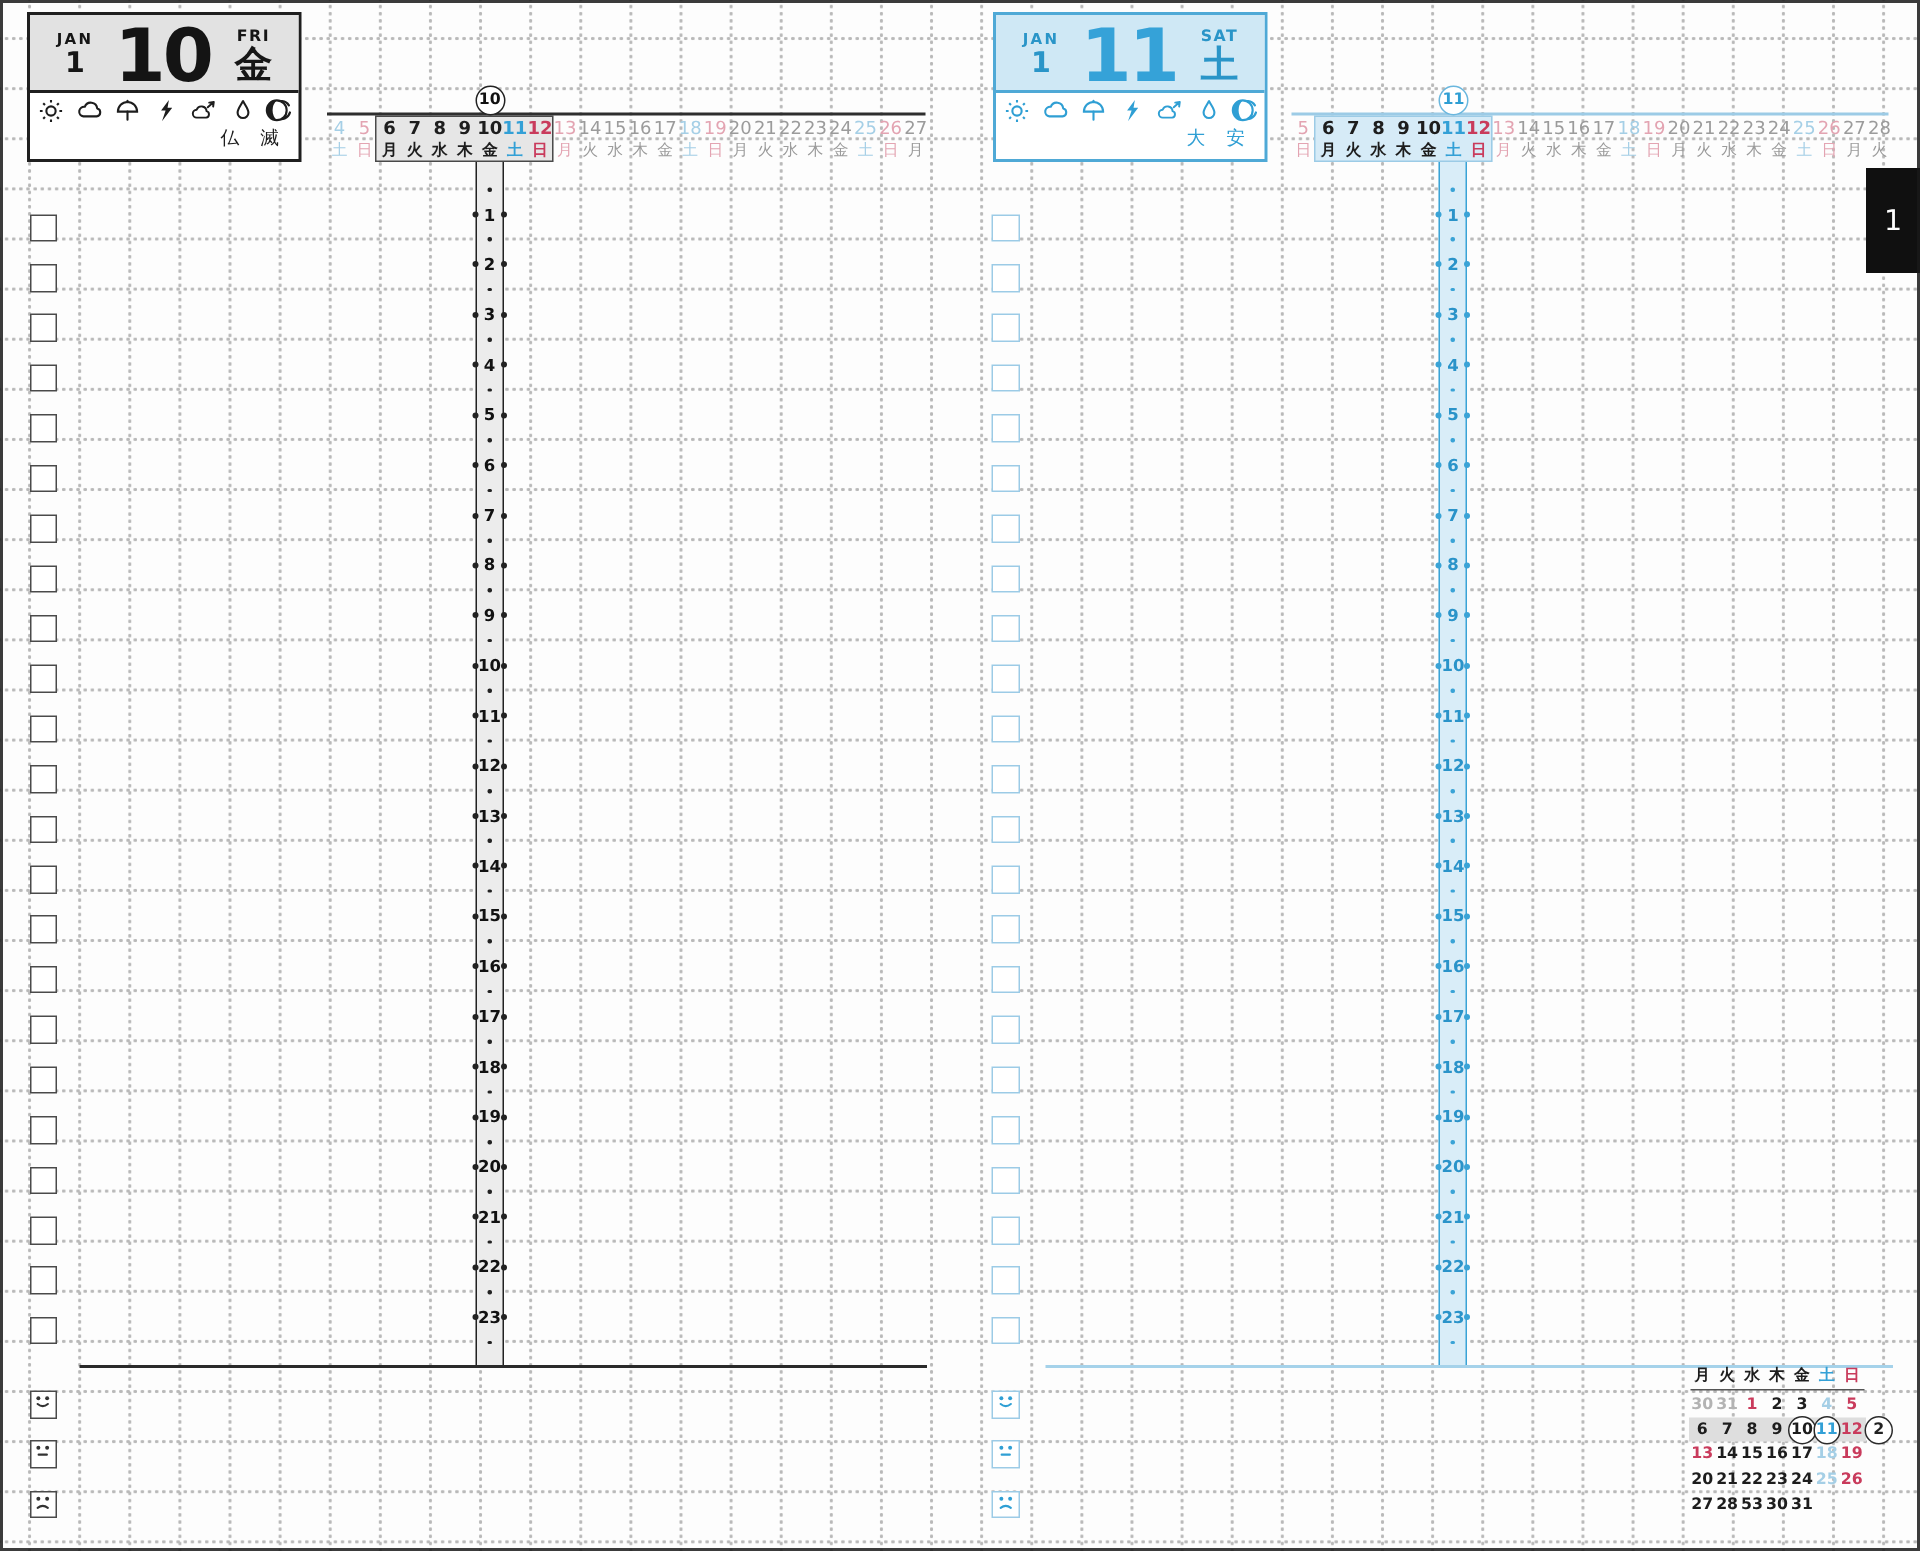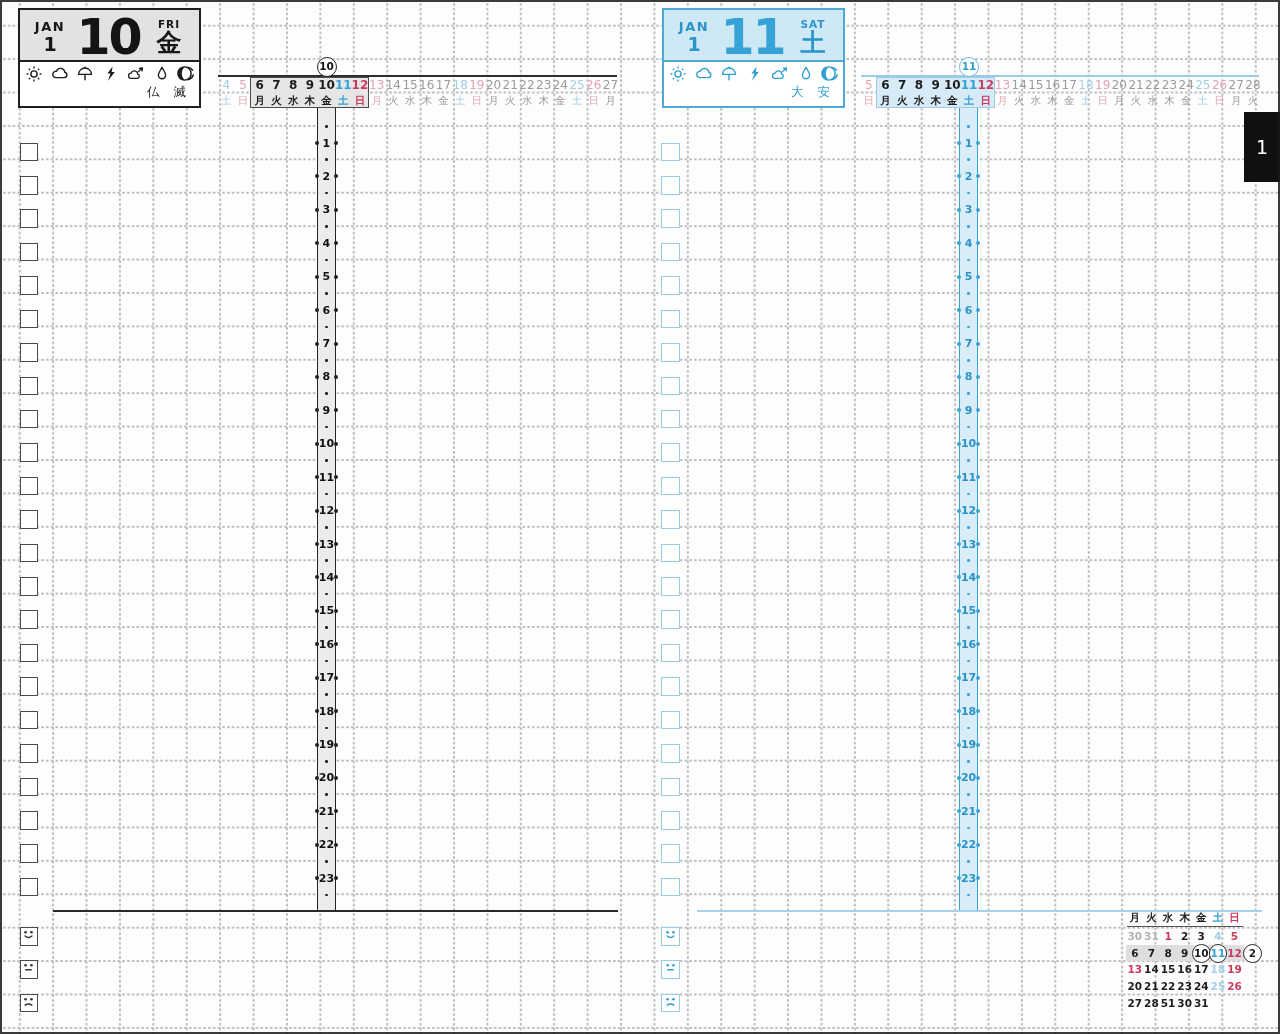--- a/index.html
+++ b/index.html
@@ -19,21 +19,21 @@
   }
   .edge{position:absolute;inset:0;border:2px solid rgba(25,25,25,.85);pointer-events:none;z-index:60;}
   
   .hdr{position:absolute;top:8px;width:183px;height:100px;background:#fff;box-sizing:border-box;z-index:5;}
   .hdr.mono{left:18px;border:2px solid #1f1f1f;}
   .hdr.blue{left:662px;border:2px solid #4fa9d6;}
   .hdr-top{height:52px;display:flex;align-items:stretch;box-sizing:border-box;padding:4px 8px 2px 10px;}
   .mono .hdr-top{background:#e2e2e2;border-bottom:2px solid #1f1f1f;color:#161616;}
   .blue .hdr-top{background:#cfe8f5;border-bottom:2px solid #4fa9d6;color:#2a95c8;}
   .hdr-mon{width:40px;display:flex;flex-direction:column;align-items:center;justify-content:center;gap:1px;}
-  .hdr-mon .abbr{font-size:13px;font-weight:bold;letter-spacing:1.5px;}
+  .hdr-mon .abbr{font-size:10px;font-weight:bold;letter-spacing:1.5px;}
   .hdr-mon .num{font-size:19px;font-weight:bold;line-height:18px;}
   .hdr-day{flex:1;text-align:center;font-size:49px;font-weight:bold;letter-spacing:-2px;line-height:48px;}
   .mono .hdr-day{color:#141414;}
   .blue .hdr-day{color:#35a2d8;}
   .hdr-wd{width:44px;display:flex;flex-direction:column;align-items:center;justify-content:center;gap:0px;}
   .hdr-wd .abbr{font-size:10.5px;font-weight:bold;letter-spacing:1px;}
   .hdr-wd .kanji{font-size:25px;font-weight:bold;line-height:25px;}
   .wx-row{position:absolute;left:5px;top:55px;display:flex;gap:7.5px;align-items:center;}
   .wx-row svg{display:block;}
   .moon{position:absolute;right:6px;top:55px;}
@@ -628,18 +628,18 @@
     <div class="cell t-sun" style="position: absolute; left: 1226.22px; top: 961.4px; width: 16.62px; height: 16.55px; font-size: 10.5px; font-weight: bold; line-height: 16.55px; z-index: 3;">19</div>
     <div class="cell t-wk" style="position: absolute; left: 1126.5px; top: 977.95px; width: 16.62px; height: 16.55px; font-size: 10.5px; font-weight: bold; line-height: 16.55px; z-index: 3;">20</div>
     <div class="cell t-wk" style="position: absolute; left: 1143.12px; top: 977.95px; width: 16.62px; height: 16.55px; font-size: 10.5px; font-weight: bold; line-height: 16.55px; z-index: 3;">21</div>
     <div class="cell t-wk" style="position: absolute; left: 1159.74px; top: 977.95px; width: 16.62px; height: 16.55px; font-size: 10.5px; font-weight: bold; line-height: 16.55px; z-index: 3;">22</div>
     <div class="cell t-wk" style="position: absolute; left: 1176.36px; top: 977.95px; width: 16.62px; height: 16.55px; font-size: 10.5px; font-weight: bold; line-height: 16.55px; z-index: 3;">23</div>
     <div class="cell t-wk" style="position: absolute; left: 1192.98px; top: 977.95px; width: 16.62px; height: 16.55px; font-size: 10.5px; font-weight: bold; line-height: 16.55px; z-index: 3;">24</div>
     <div class="cell t-satf" style="position: absolute; left: 1209.6px; top: 977.95px; width: 16.62px; height: 16.55px; font-size: 10.5px; font-weight: bold; line-height: 16.55px; z-index: 3;">25</div>
     <div class="cell t-sun" style="position: absolute; left: 1226.22px; top: 977.95px; width: 16.62px; height: 16.55px; font-size: 10.5px; font-weight: bold; line-height: 16.55px; z-index: 3;">26</div>
     <div class="cell t-wk" style="position: absolute; left: 1126.5px; top: 994.5px; width: 16.62px; height: 16.55px; font-size: 10.5px; font-weight: bold; line-height: 16.55px; z-index: 3;">27</div>
     <div class="cell t-wk" style="position: absolute; left: 1143.12px; top: 994.5px; width: 16.62px; height: 16.55px; font-size: 10.5px; font-weight: bold; line-height: 16.55px; z-index: 3;">28</div>
-    <div class="cell t-wk" style="position: absolute; left: 1159.74px; top: 994.5px; width: 16.62px; height: 16.55px; font-size: 10.5px; font-weight: bold; line-height: 16.55px; z-index: 3;">51</div>
+    <div class="cell t-wk" style="position: absolute; left: 1159.74px; top: 994.5px; width: 16.62px; height: 16.55px; font-size: 10.5px; font-weight: bold; line-height: 16.55px; z-index: 3;">53</div>
     <div class="cell t-wk" style="position: absolute; left: 1176.36px; top: 994.5px; width: 16.62px; height: 16.55px; font-size: 10.5px; font-weight: bold; line-height: 16.55px; z-index: 3;">30</div>
     <div class="cell t-wk" style="position: absolute; left: 1192.98px; top: 994.5px; width: 16.62px; height: 16.55px; font-size: 10.5px; font-weight: bold; line-height: 16.55px; z-index: 3;">31</div>
     <div style="position: absolute; left: 1242.9px; top: 943.525px; width: 19.2px; height: 19.2px; border: 1.6px solid rgb(43, 43, 43); border-radius: 50%; background: rgb(255, 255, 255); box-sizing: border-box; text-align: center; line-height: 16.5px; font-size: 10.5px; font-weight: bold; color: rgb(34, 34, 34); z-index: 3;">2</div>
     <div class="edge"></div>
 </div>
 
 </body></html>

